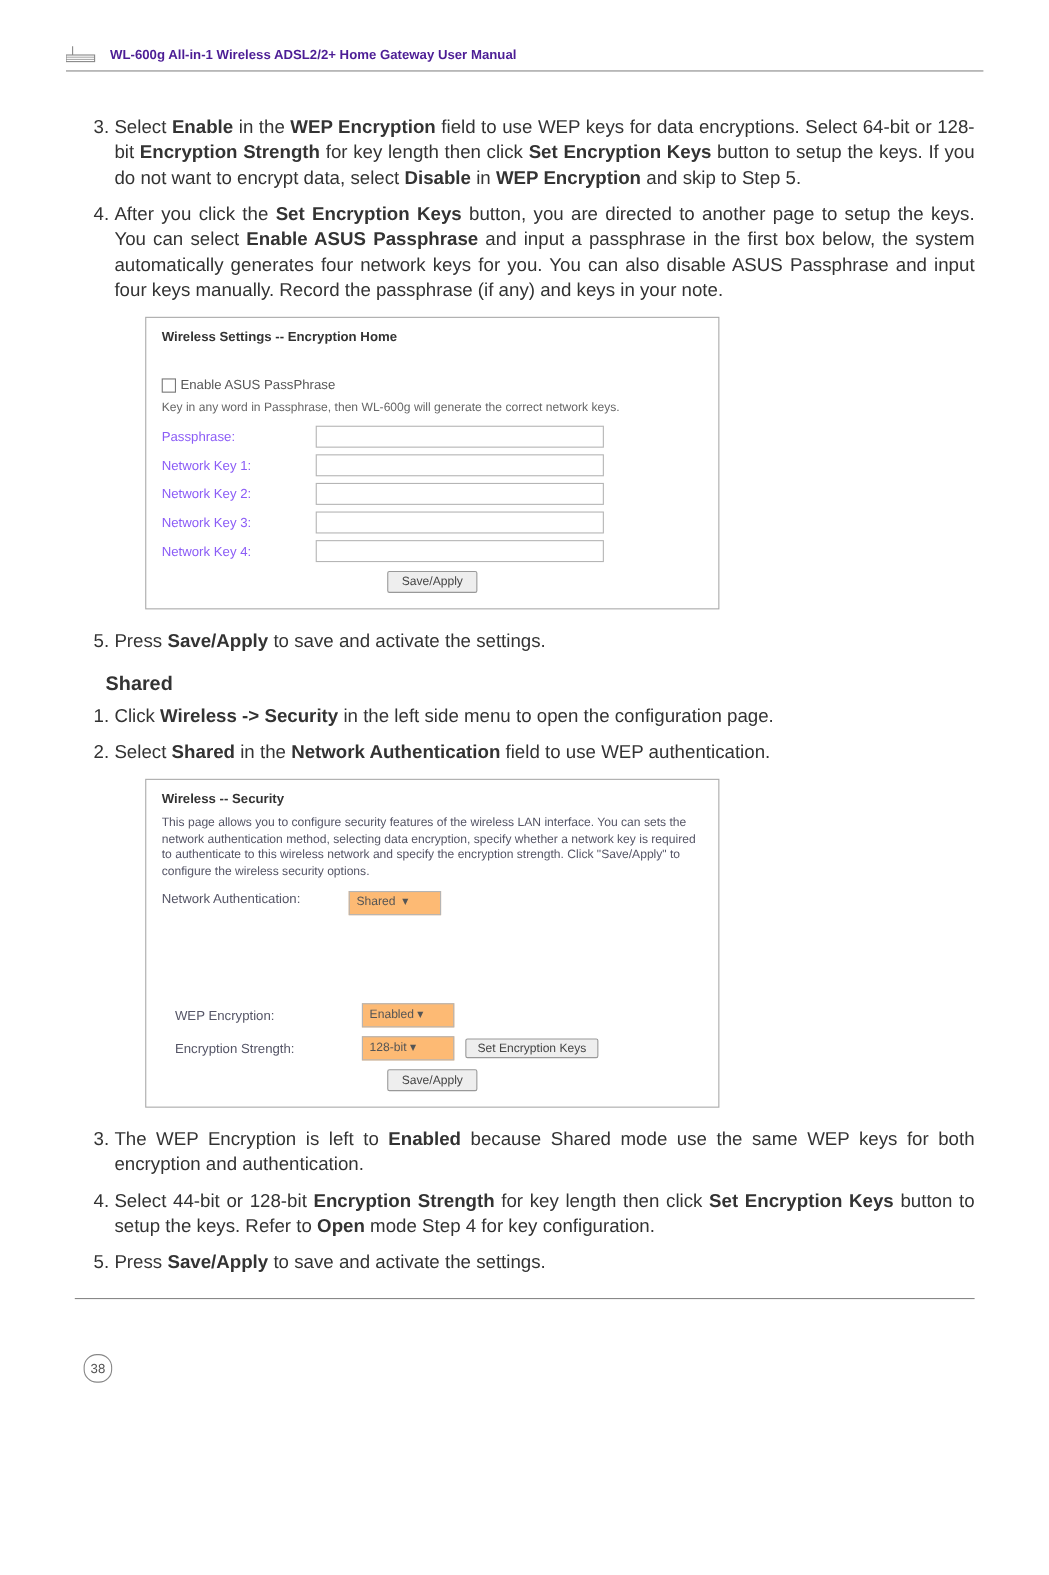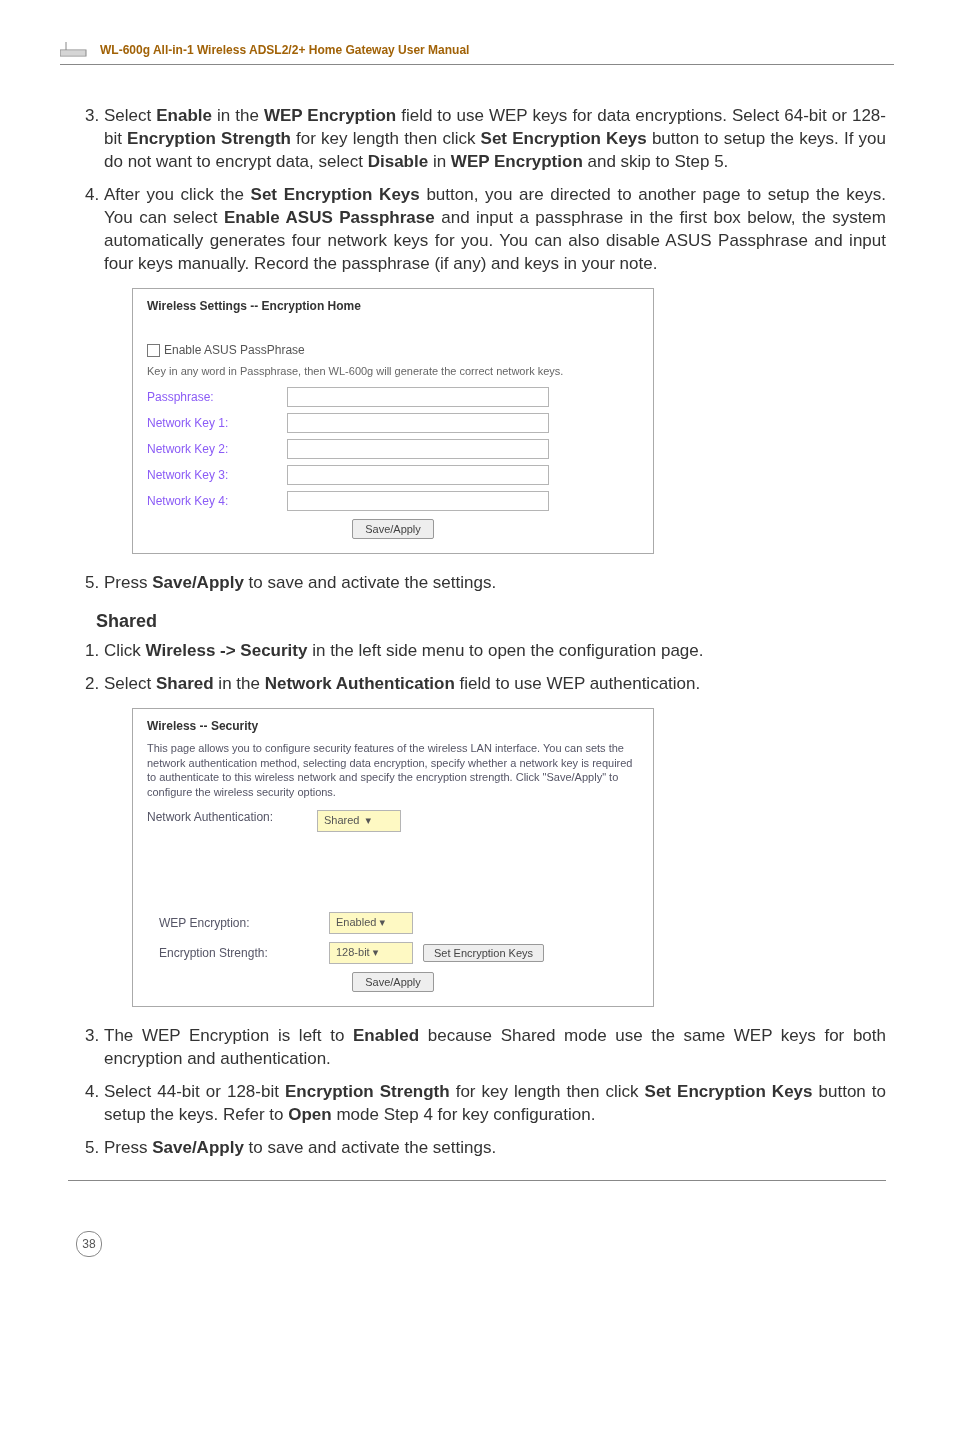--- a/index.html
+++ b/index.html
@@ -25,21 +25,21 @@
   .header-icon {
     width: 32px;
     height: 20px;
     margin-right: 8px;
     position: relative;
   }
   .header-icon svg { display:block; }
   .header-text {
     font-size: 12px;
     font-weight: bold;
-    color: #a16207;
+    color: #4c1d95;
   }
   .content {
     padding: 0 8px;
   }
   ol.main-list {
     list-style: decimal;
     padding-left: 36px;
     margin: 0;
   }
   ol.main-list > li {
@@ -151,21 +151,21 @@
     align-items:center;
     margin-bottom:8px;
     margin-left:12px;
   }
   .ss-wep-label { width:170px; font-size:12px; color:#556; }
   .ss-select {
     display:inline-block;
     min-width:70px;
     height:18px;
     border:1px solid #b5b5b5;
-    background:#fef9c3;
+    background:#fdba74;
     font-size:11px;
     color:#555;
     padding:1px 6px;
     line-height:16px;
   }
   .ss-set-btn {
     display:inline-block;
     border:1px solid #999;
     background:#eee;
     font-size:11px;

